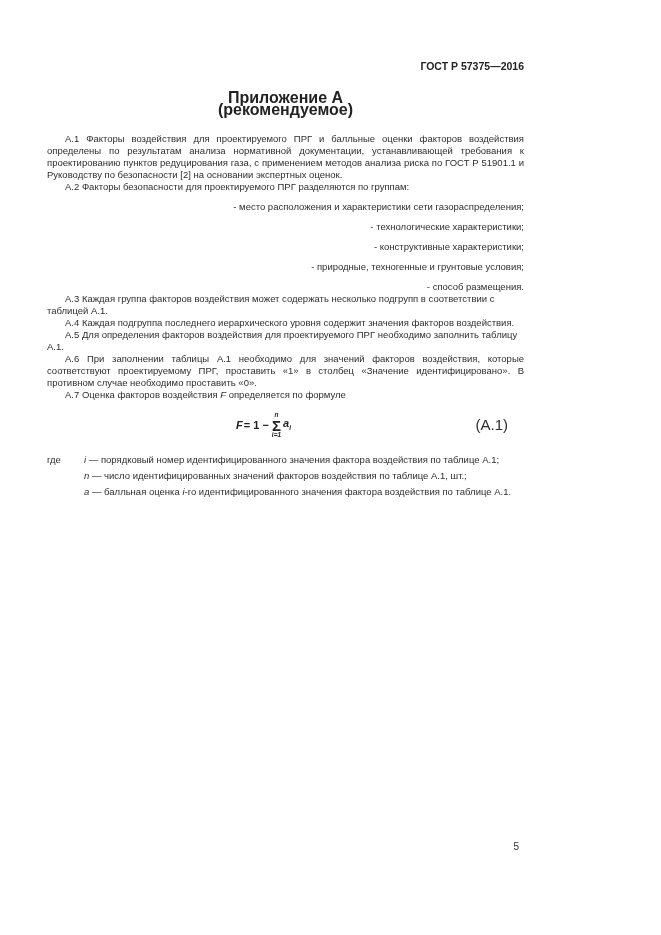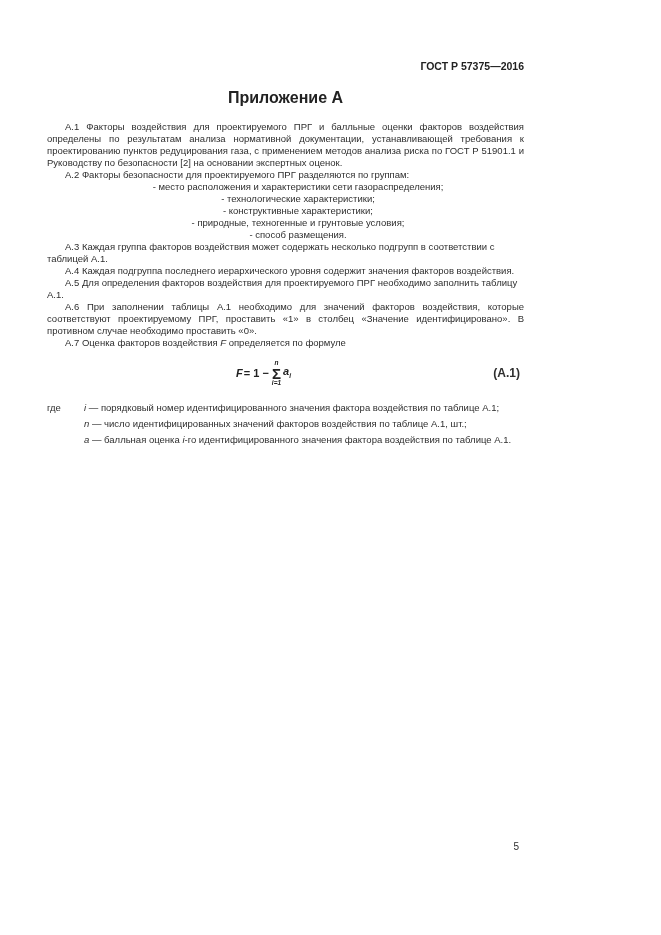--- a/index.html
+++ b/index.html
@@ -41,21 +41,21 @@
     color: #222;
   }
   .body-text {
     margin-top: 17px;
     font-size: 9.5px;
     line-height: 12px;
     text-align: justify;
   }
   .para { text-indent: 18px; }
   .para.single { text-align: left; }
-  .bullet-line { padding-left: 25px; text-align: center; }
+  .bullet-line { padding-left: 25px; text-align: right; margin-top: 8px; }
   .formula-row {
     position: relative;
     margin-top: 8px;
     height: 32px;
     display: flex;
     align-items: center;
     justify-content: center;
   }
   .formula {
     display: inline-flex;
@@ -78,25 +78,25 @@
   .sigma-stack .sigma { font-size: 15px; line-height: 13px; }
   .sigma-stack .sub { font-size: 6.5px; font-style: italic; }
   .summand { position: relative; font-style: italic; }
   .summand .sub-i {
     font-size: 6.5px;
     font-style: italic;
     vertical-align: -3px;
   }
   .equation-number {
     position: absolute;
-    right: 4px;
+    right: 16px;
     top: 50%;
     transform: translateY(-50%);
-    font-size: 12px;
-    font-weight: bold;
+    font-size: 15px;
+    font-weight: normal;
     color: #2e2e2e;
   }
   .defs-block {
     margin-top: 13px;
     font-size: 9.5px;
     line-height: 12px;
   }
   .def-row { display: flex; margin-bottom: 4px; justify-content: flex-end; }
   .where-col { width: 37px; flex: none; }
   .term-col { flex: none; white-space: pre; }
@@ -113,20 +113,21 @@
 </style>
 </head>
 <body>
 
 <div class="page">
 
   <div class="doc-header">ГОСТ Р 57375—2016</div>
 
   <div class="appendix-block">
     <div>Приложение А</div>
+    <div>(рекомендуемое)</div>
   </div>
 
 
   <div class="body-text">
     <p class="para">А.1 Факторы воздействия для проектируемого ПРГ и балльные оценки факторов воздействия определены по результатам анализа нормативной документации, устанавливающей требования к проектированию пунктов редуцирования газа, с применением методов анализа риска по ГОСТ Р 51901.1 и Руководству по безопасности [2] на основании экспертных оценок.</p>
     <p class="para single">А.2 Факторы безопасности для проектируемого ПРГ разделяются по группам:</p>
 
     <div class="bullet-line">- место расположения и характеристики сети газораспределения;</div>
     <div class="bullet-line">- технологические характеристики;</div>
     <div class="bullet-line">- конструктивные характеристики;</div>

